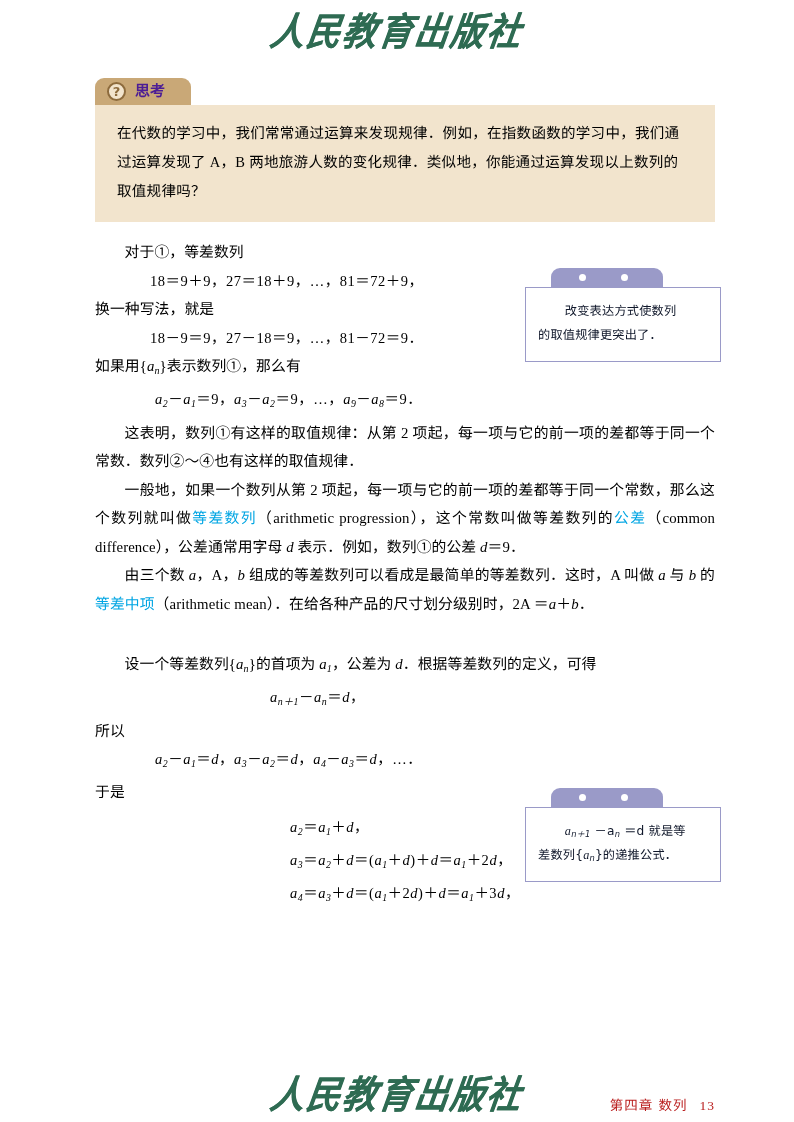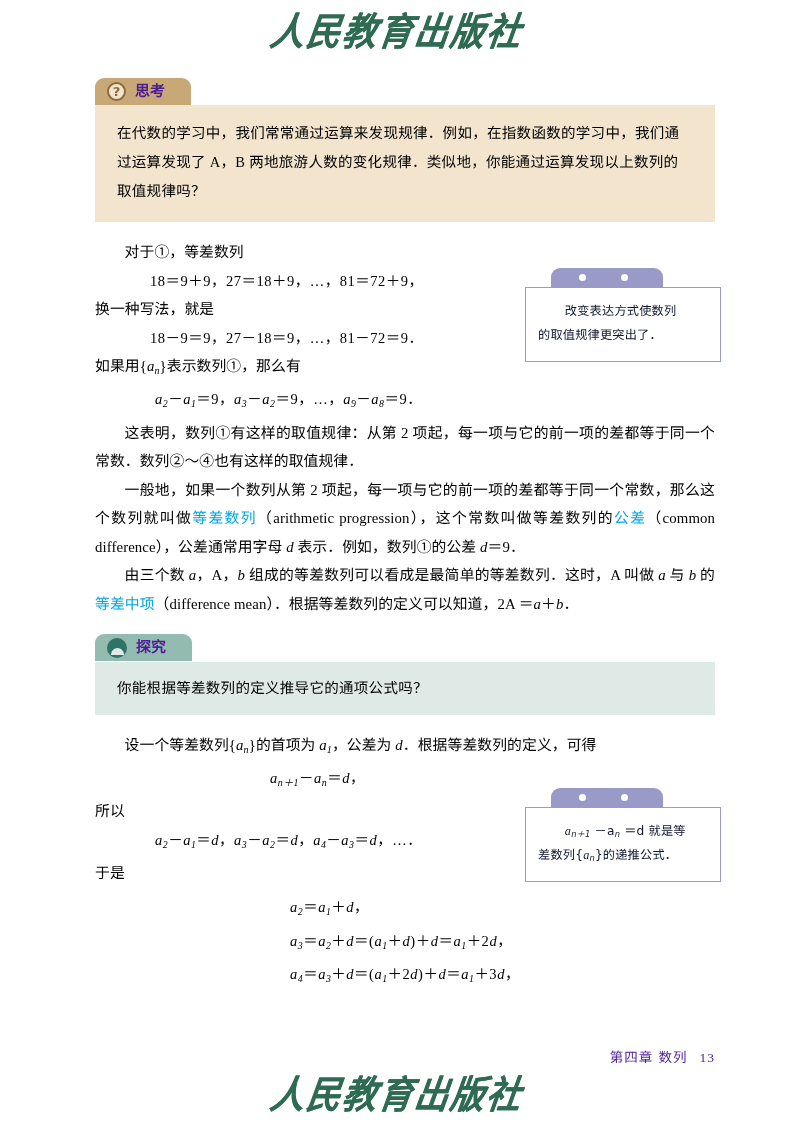--- a/index.html
+++ b/index.html
@@ -180,26 +180,26 @@
   }
   .note-body .ind { text-indent: 2.2em; display: block; }
 
   .note-1 { left: 525px; top: 268px; }
   .note-2 { left: 525px; top: 788px; }
 
   
   .footer {
     position: absolute;
     left: 95px;
-    top: 1046px;
+    top: 1094px;
     width: 620px;
     text-align: right;
     font-size: 13.5px;
     font-family: "DejaVu Sans", "Liberation Sans", sans-serif;
-    color: #4c1d95;
+    color: #b91c1c;
     letter-spacing: 1px;
   }
   .footer .pgnum { margin-left: 12px; font-family: "Liberation Serif", serif; }
 </style>
 </head>
 <body>
 
 <div class="logo-wrap logo-top">
   <span class="logo-text">人民教育出版社</span>
 </div>
@@ -227,32 +227,25 @@
   <div class="math-line ml-i2 eq">18－9＝9，27－18＝9，…，81－72＝9．</div>
 
   <p class="para"><span>如果用{</span><i class="v">a</i><sub>n</sub><span>}表示数列①，那么有</span></p>
 
   <div class="math-line ml-c3 eq"><i class="v">a</i><sub>2</sub>－<i class="v">a</i><sub>1</sub>＝9，<i class="v">a</i><sub>3</sub>－<i class="v">a</i><sub>2</sub>＝9，…，<i class="v">a</i><sub>9</sub>－<i class="v">a</i><sub>8</sub>＝9．</div>
 
   <p class="para indent">这表明，数列①有这样的取值规律：从第 2 项起，每一项与它的前一项的差都等于同一个常数．数列②～④也有这样的取值规律．</p>
 
   <p class="para indent"><span>一般地，如果一个数列从第 2 项起，每一项与它的前一项的差都等于同一个常数，那么这个数列就叫做</span><span class="term">等差数列</span><span>（arithmetic progression），这个常数叫做等差数列的</span><span class="term">公差</span><span>（common difference），公差通常用字母 </span><i class="v">d</i><span> 表示．例如，数列①的公差 </span><i class="v">d</i><span>＝9．</span></p>
 
-  <p class="para indent"><span>由三个数 </span><i class="v">a</i><span>，A，</span><i class="v">b</i><span> 组成的等差数列可以看成是最简单的等差数列．这时，A 叫做 </span><i class="v">a</i><span> 与 </span><i class="v">b</i><span> 的</span><span class="term">等差中项</span><span>（difference mean）．根据等差数列的定义可以知道，2A ＝</span><i class="v">a</i><span>＋</span><i class="v">b</i><span>．</span></p>
+  <p class="para indent"><span>由三个数 </span><i class="v">a</i><span>，A，</span><i class="v">b</i><span> 组成的等差数列可以看成是最简单的等差数列．这时，A 叫做 </span><i class="v">a</i><span> 与 </span><i class="v">b</i><span> 的</span><span class="term">等差中项</span><span>（arithmetic mean）．在给各种产品的尺寸划分级别时，2A ＝</span><i class="v">a</i><span>＋</span><i class="v">b</i><span>．</span></p>
 
 
   <div style="height:16px"></div>
 
-  <div class="box box-explore">
-    <div class="box-tab">
-      <span class="icon-arch"></span>
-      <span class="box-tab-label">探究</span>
-    </div>
-    <div class="box-body">你能根据等差数列的定义推导它的通项公式吗？</div>
-  </div>
 
   <div style="height:16px"></div>
 
   <p class="para indent"><span>设一个等差数列{</span><i class="v">a</i><sub>n</sub><span>}的首项为 </span><i class="v">a</i><sub>1</sub><span>，公差为 </span><i class="v">d</i><span>．根据等差数列的定义，可得</span></p>
 
   <div class="math-line ml-c2 eq"><i class="v">a</i><sub>n＋1</sub>－<i class="v">a</i><sub>n</sub>＝<i class="v">d</i>，</div>
 
   <p class="para">所以</p>
 
   <div class="math-line ml-c3 eq"><i class="v">a</i><sub>2</sub>－<i class="v">a</i><sub>1</sub>＝<i class="v">d</i>，<i class="v">a</i><sub>3</sub>－<i class="v">a</i><sub>2</sub>＝<i class="v">d</i>，<i class="v">a</i><sub>4</sub>－<i class="v">a</i><sub>3</sub>＝<i class="v">d</i>，…．</div>

